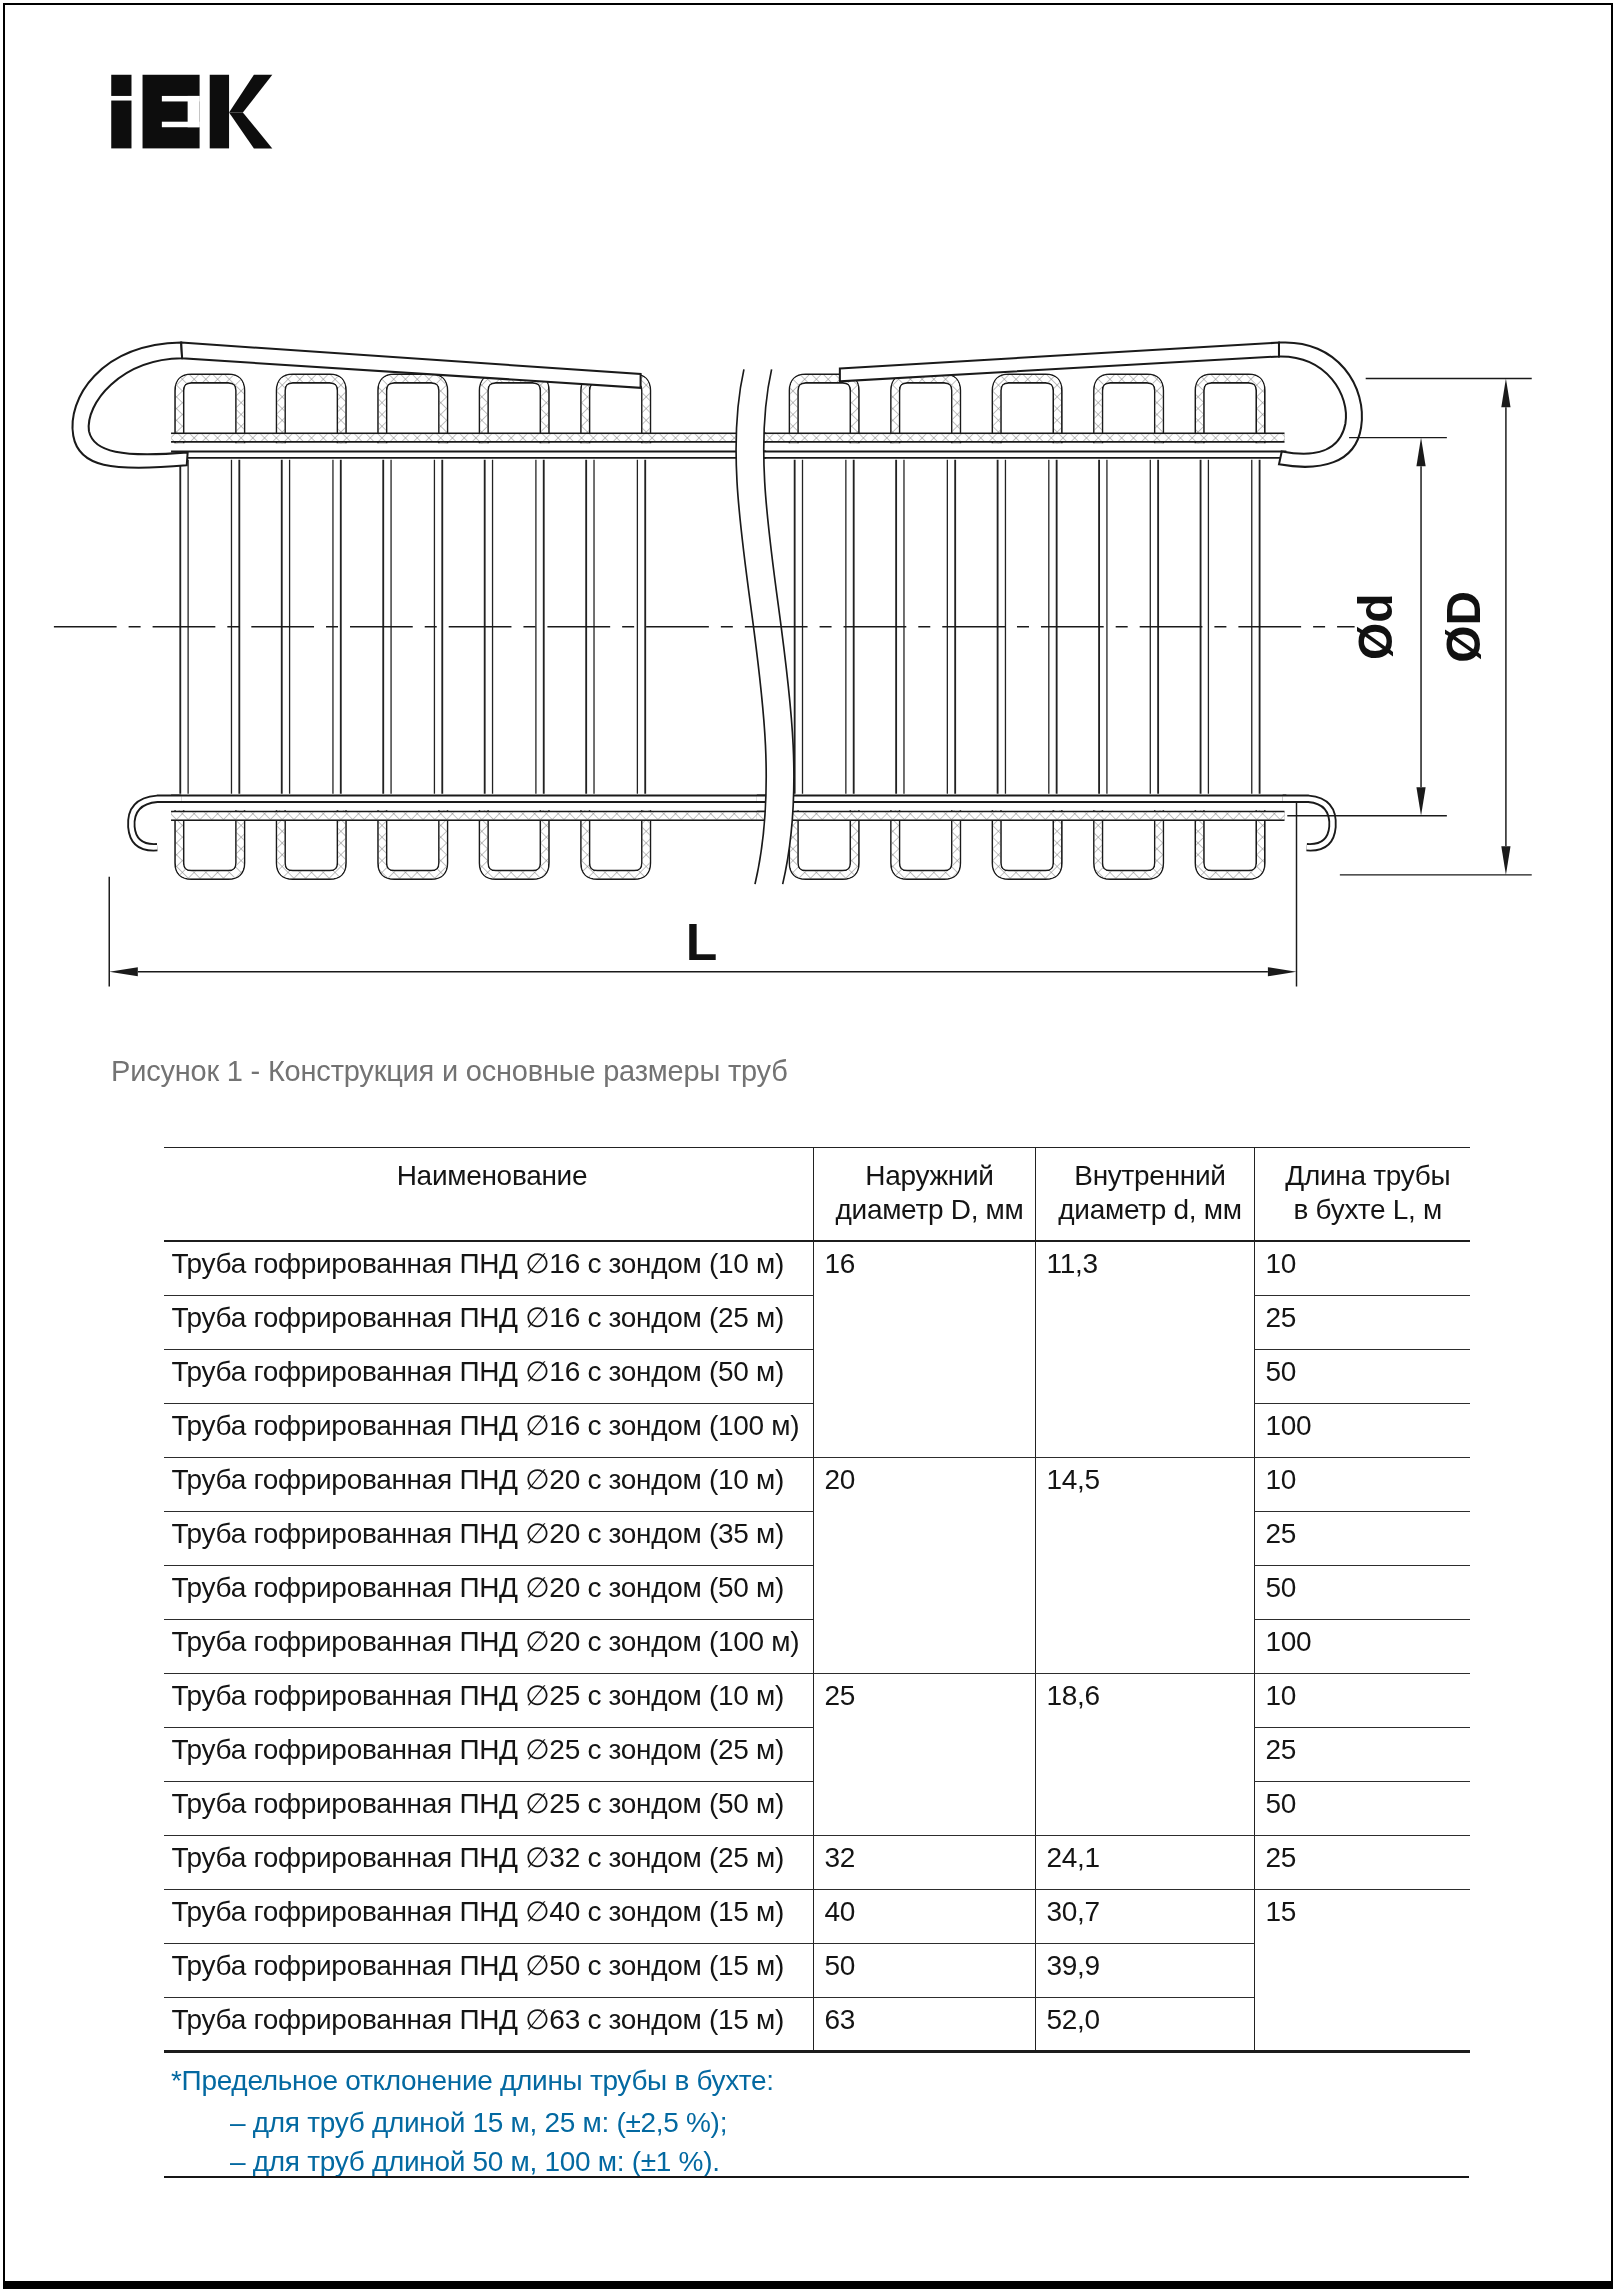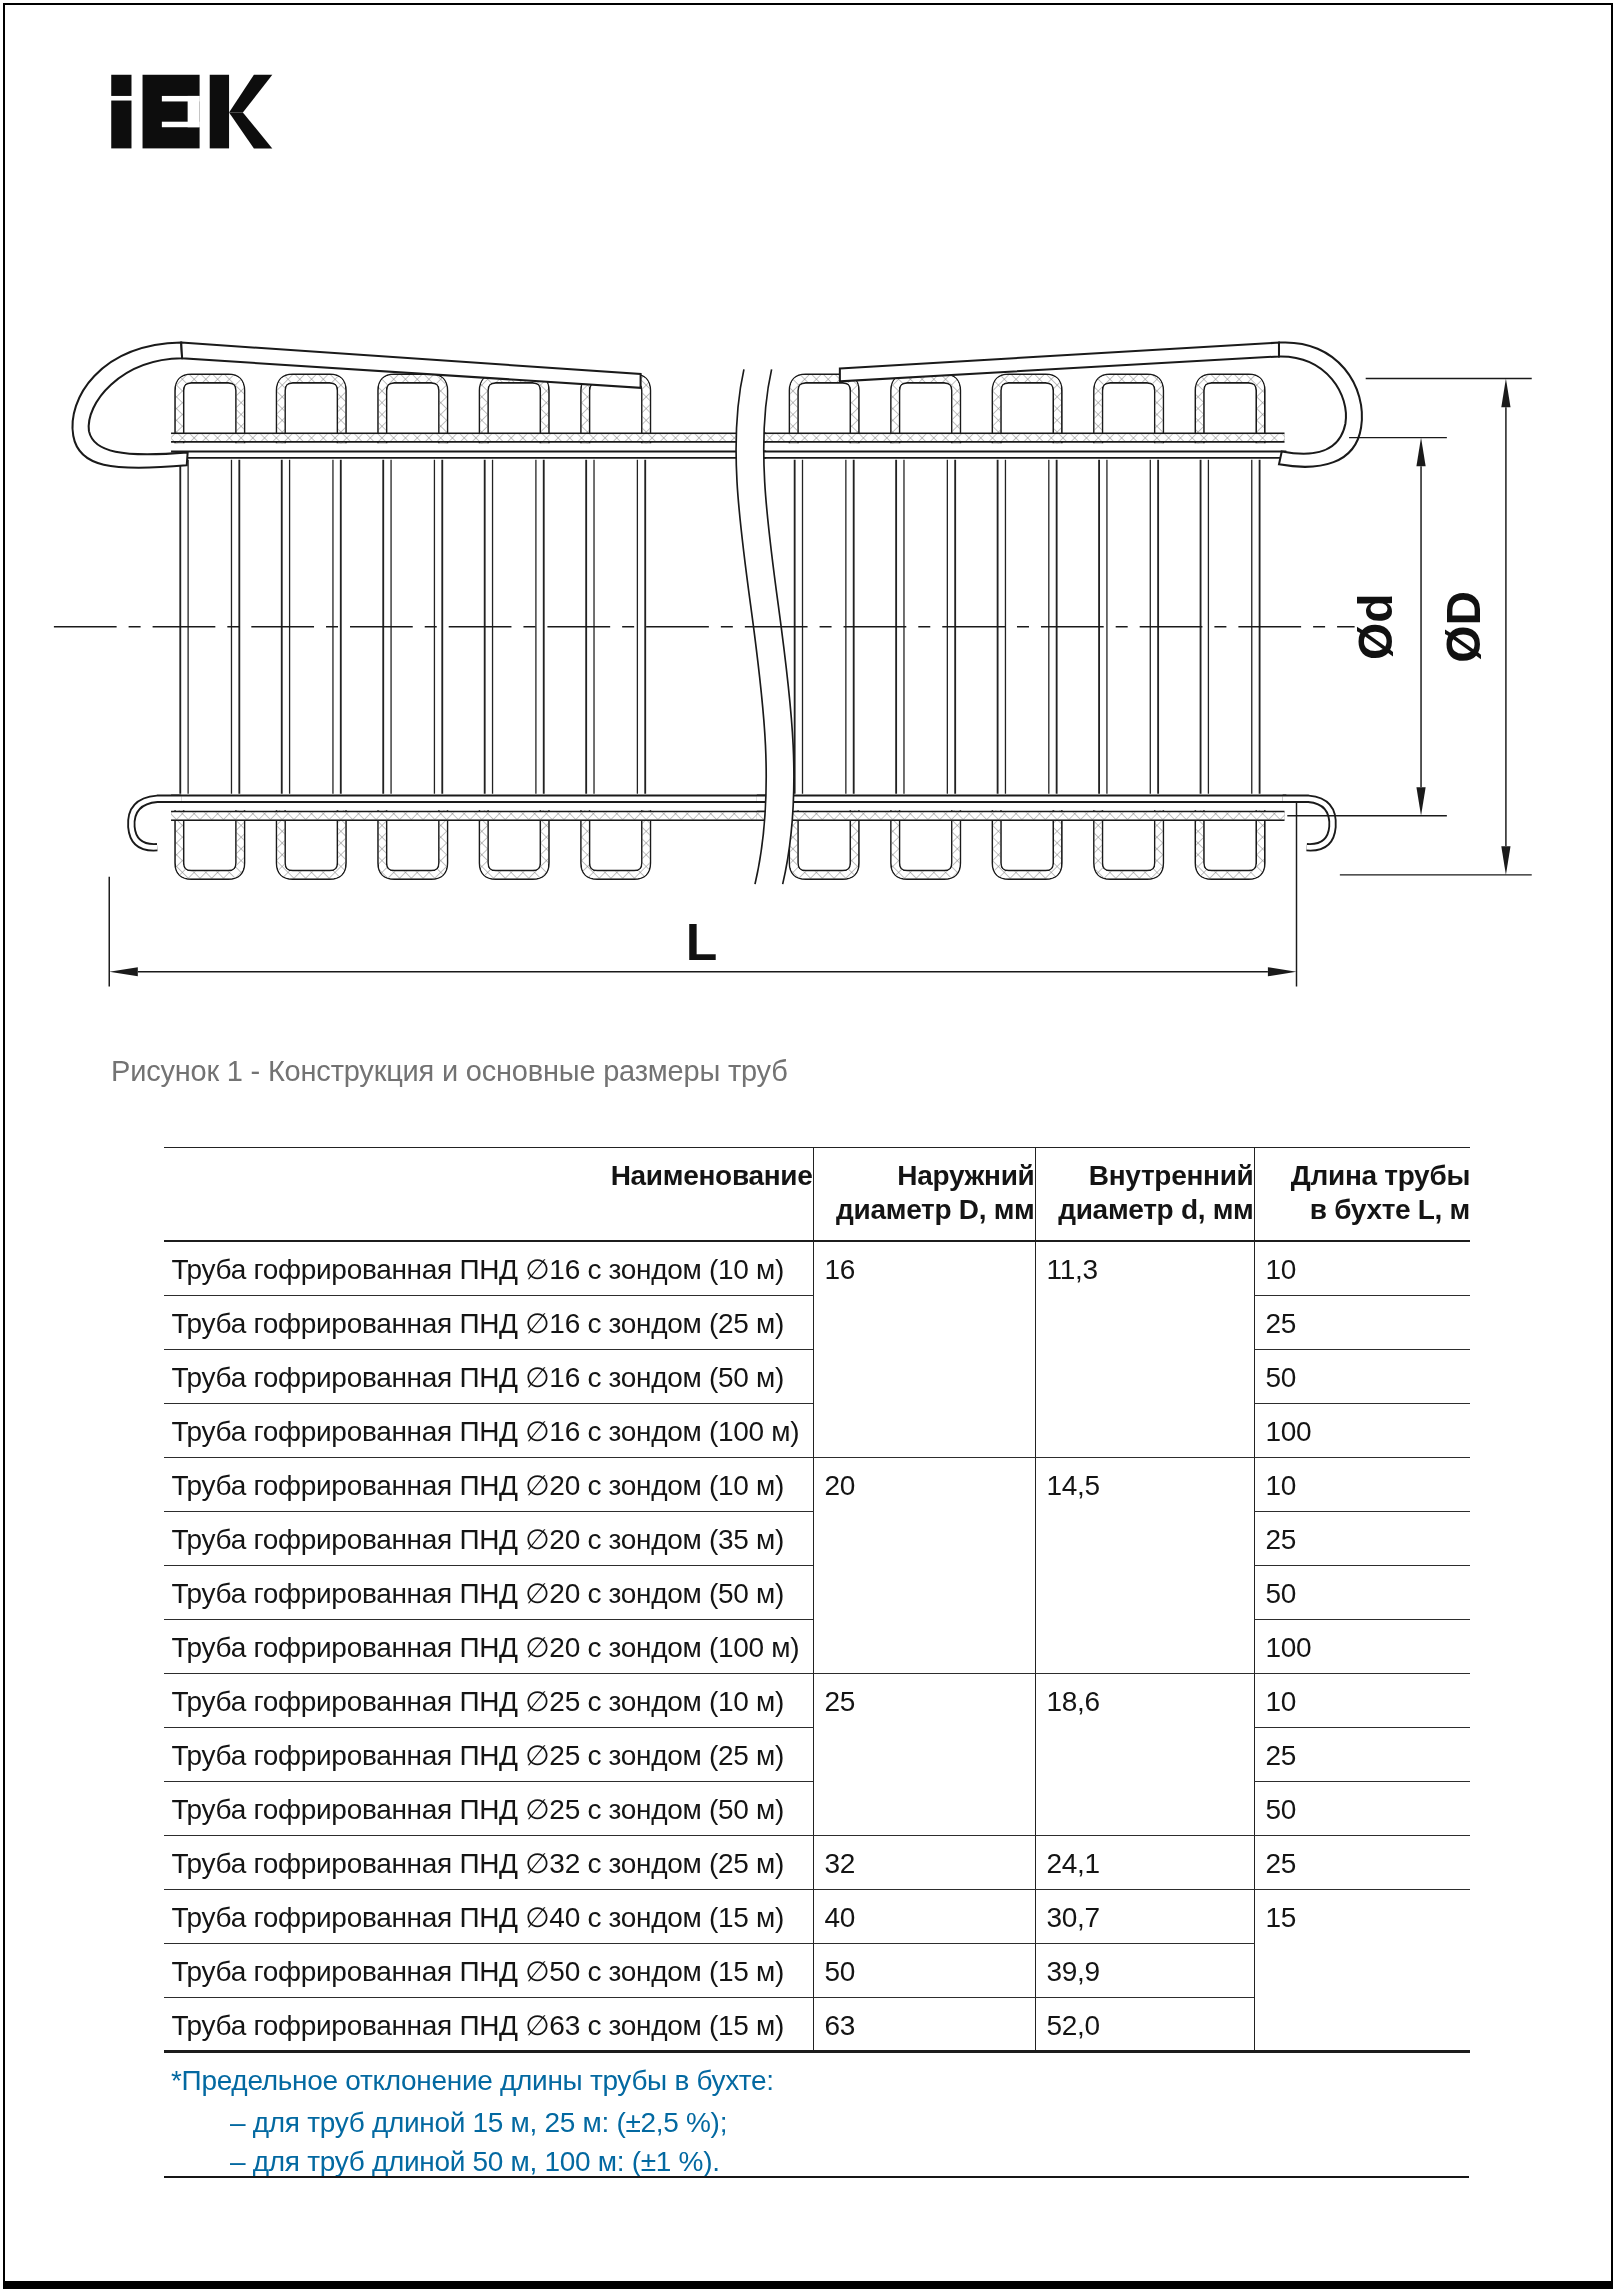--- a/index.html
+++ b/index.html
@@ -16,26 +16,26 @@
   .caption{
     position:absolute;left:111px;top:1055px;font-size:29px;letter-spacing:-0.2px;color:#737373;
   }
   table.spec{
     position:absolute;left:164px;top:1147px;width:1305px;
     border-collapse:collapse;table-layout:fixed;
     font-size:28px;letter-spacing:-0.3px;color:#141414;
     border-top:1.8px solid #222;border-bottom:3.7px solid #1c1c1c;
   }
   table.spec th{
-    vertical-align:top;text-align:right;font-weight:bold;
+    vertical-align:top;text-align:center;font-weight:normal;
     padding:11px 0 0 0;height:81px;line-height:34px;
     border-bottom:2.8px solid #1c1c1c;
   }
   table.spec tr{height:54px}
-  table.spec td{vertical-align:top;padding:13px 0 0 0;line-height:29.5px;border-bottom:1.8px solid #2d2d2d}
+  table.spec td{vertical-align:top;padding:7px 0 0 0;line-height:29.5px;border-bottom:1.8px solid #2d2d2d}
   .cn{padding-left:7.4px !important}
   .cv{border-left:1.8px solid #222;padding-left:11px !important}
   .fn{position:absolute;font-size:28px;letter-spacing:-0.3px;color:#0369a1;white-space:nowrap}
   #fn-title{left:171px;top:2065px}
   #fn-item1{left:230px;top:2107px}
   #fn-item2{left:230px;top:2146px}
   .rule{position:absolute;left:164px;top:2176px;width:1305px;height:1.8px;background:#161616}
 </style>
 </head>
 <body>

